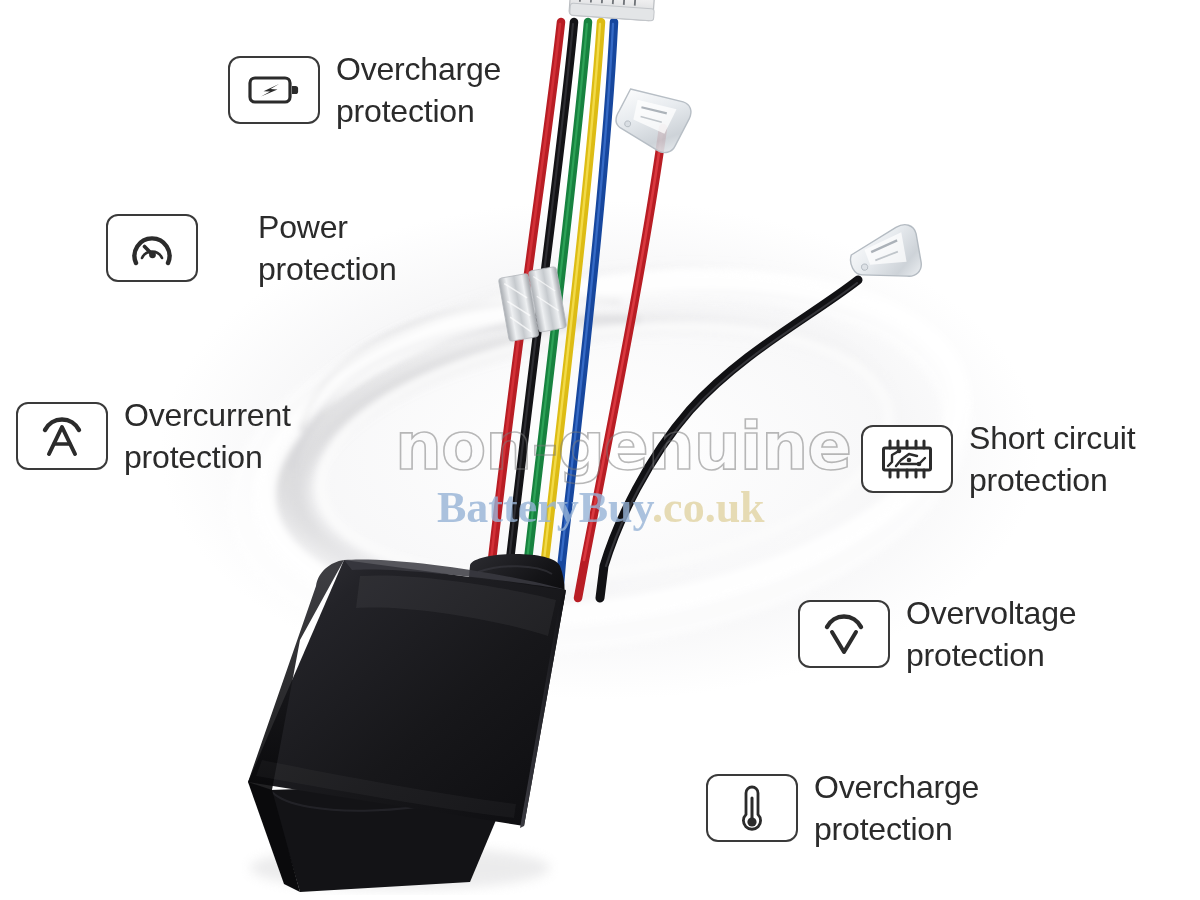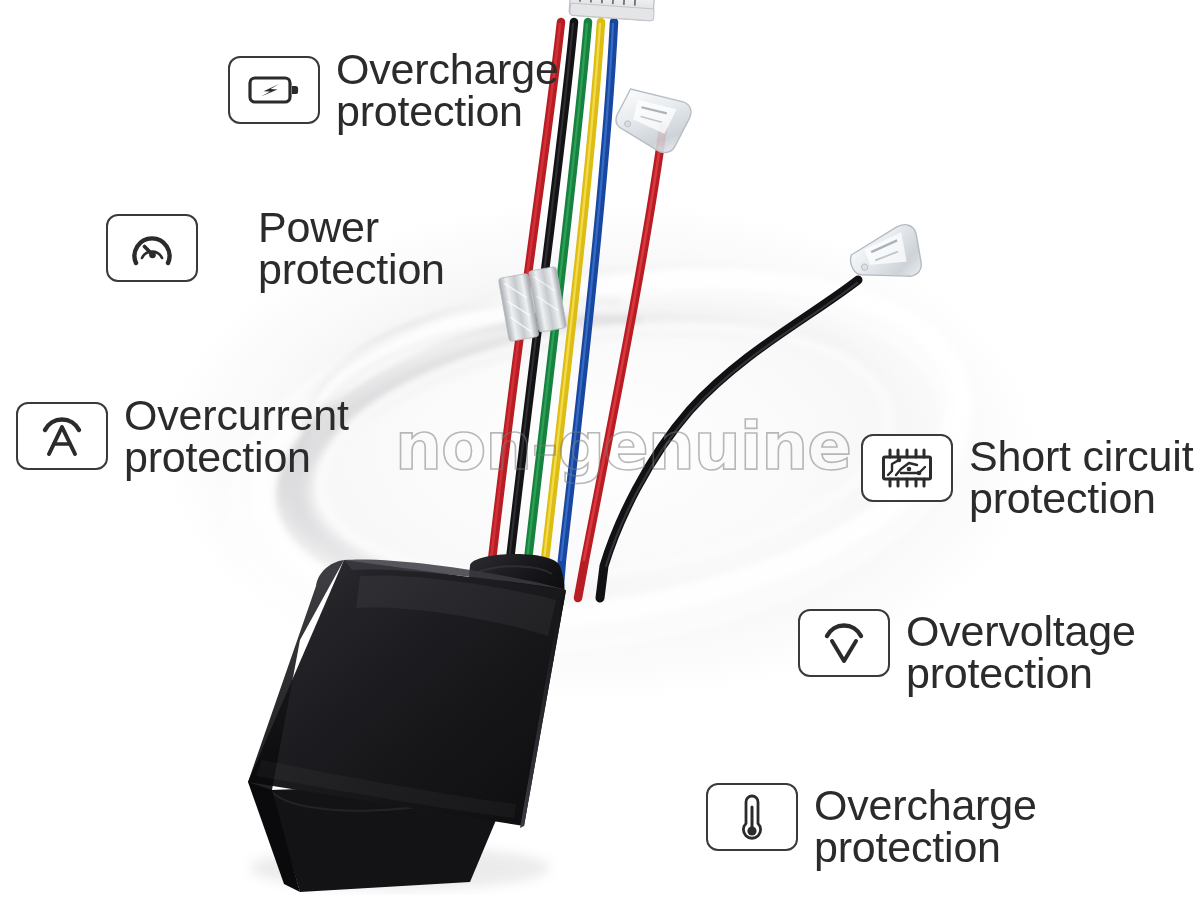--- a/index.html
+++ b/index.html
@@ -47,29 +47,29 @@
   .icon-box {
     flex:0 0 auto;
     width:92px; height:68px;
     border:2.4px solid #3a3a3a;
     border-radius:12px;
     background:#fff;
     display:flex; align-items:center; justify-content:center;
   }
   .icon-box svg { display:block; }
   .feat-label {
-    font-size:43px;
+    font-size:32px;
     line-height:42px;
     color:#2b2b2b;
     font-weight:400;
     letter-spacing:-0.2px;
     white-space:pre-line;
   }
   .feature.left-icon .feat-label { margin-left:16px; }
-  .feature.right .feat-label      { margin-left:16px;margin-top:18px; }
+  .feature.right .feat-label      { margin-left:16px; }
 
   
   #f-overcharge   { left:228px; top:48px;  }
   #f-power        { left:106px; top:206px;gap:44px; }
   #f-overcurrent  { left:16px;  top:394px; }
   #f-shortcircuit { left:861px; top:417px; }
   #f-overvoltage  { left:798px; top:592px; }
   #f-temperature  { left:706px; top:766px; }
 </style>
 </head>
@@ -255,20 +255,23 @@
       <path d="M344,560 C400,556 520,576 566,590 C548,586 406,566 352,570 Z" fill="#3a3a41" opacity=".85"></path>
 
       <path d="M360,576 C420,572 520,590 556,600 L548,636 C500,620 406,604 356,608 Z" fill="#ffffff" opacity=".05"></path>
       <path d="M262,760 C330,774 450,796 516,804 L514,818 C444,810 324,788 256,776 Z" fill="#ffffff" opacity=".035"></path>
 
       <path d="M248,782 L272,790 L300,892 L284,884 Z" fill="#0a0a0c"></path>
     </g>
   </svg>
 
   <div class="wm wm-top">non-genuine</div>
+  <div class="wm wm-bot">
+    <span class="b1">BatteryBuy</span><span class="b2">.co.uk</span>
+  </div>
 
   <div class="feature left-icon" id="f-overcharge">
     <div class="icon-box">
       <span>
         <svg width="52" height="34" viewBox="0 0 52 34" xmlns="http://www.w3.org/2000/svg">
           <rect x="2" y="5" width="40" height="24" rx="5" fill="none" stroke="#2b2b2b" stroke-width="3.2"></rect>
           <path d="M44,13 h3.5 a2.6,2.6 0 0 1 2.6,2.6 v2.8 a2.6,2.6 0 0 1 -2.6,2.6 H44 Z" fill="#2b2b2b"></path>
           <path d="M31,11 L15.5,18.2 L22,18.6 L13,23.5 L29.5,16.4 L22.6,15.9 Z" fill="#2b2b2b"></path>
         </svg>
       </span>

